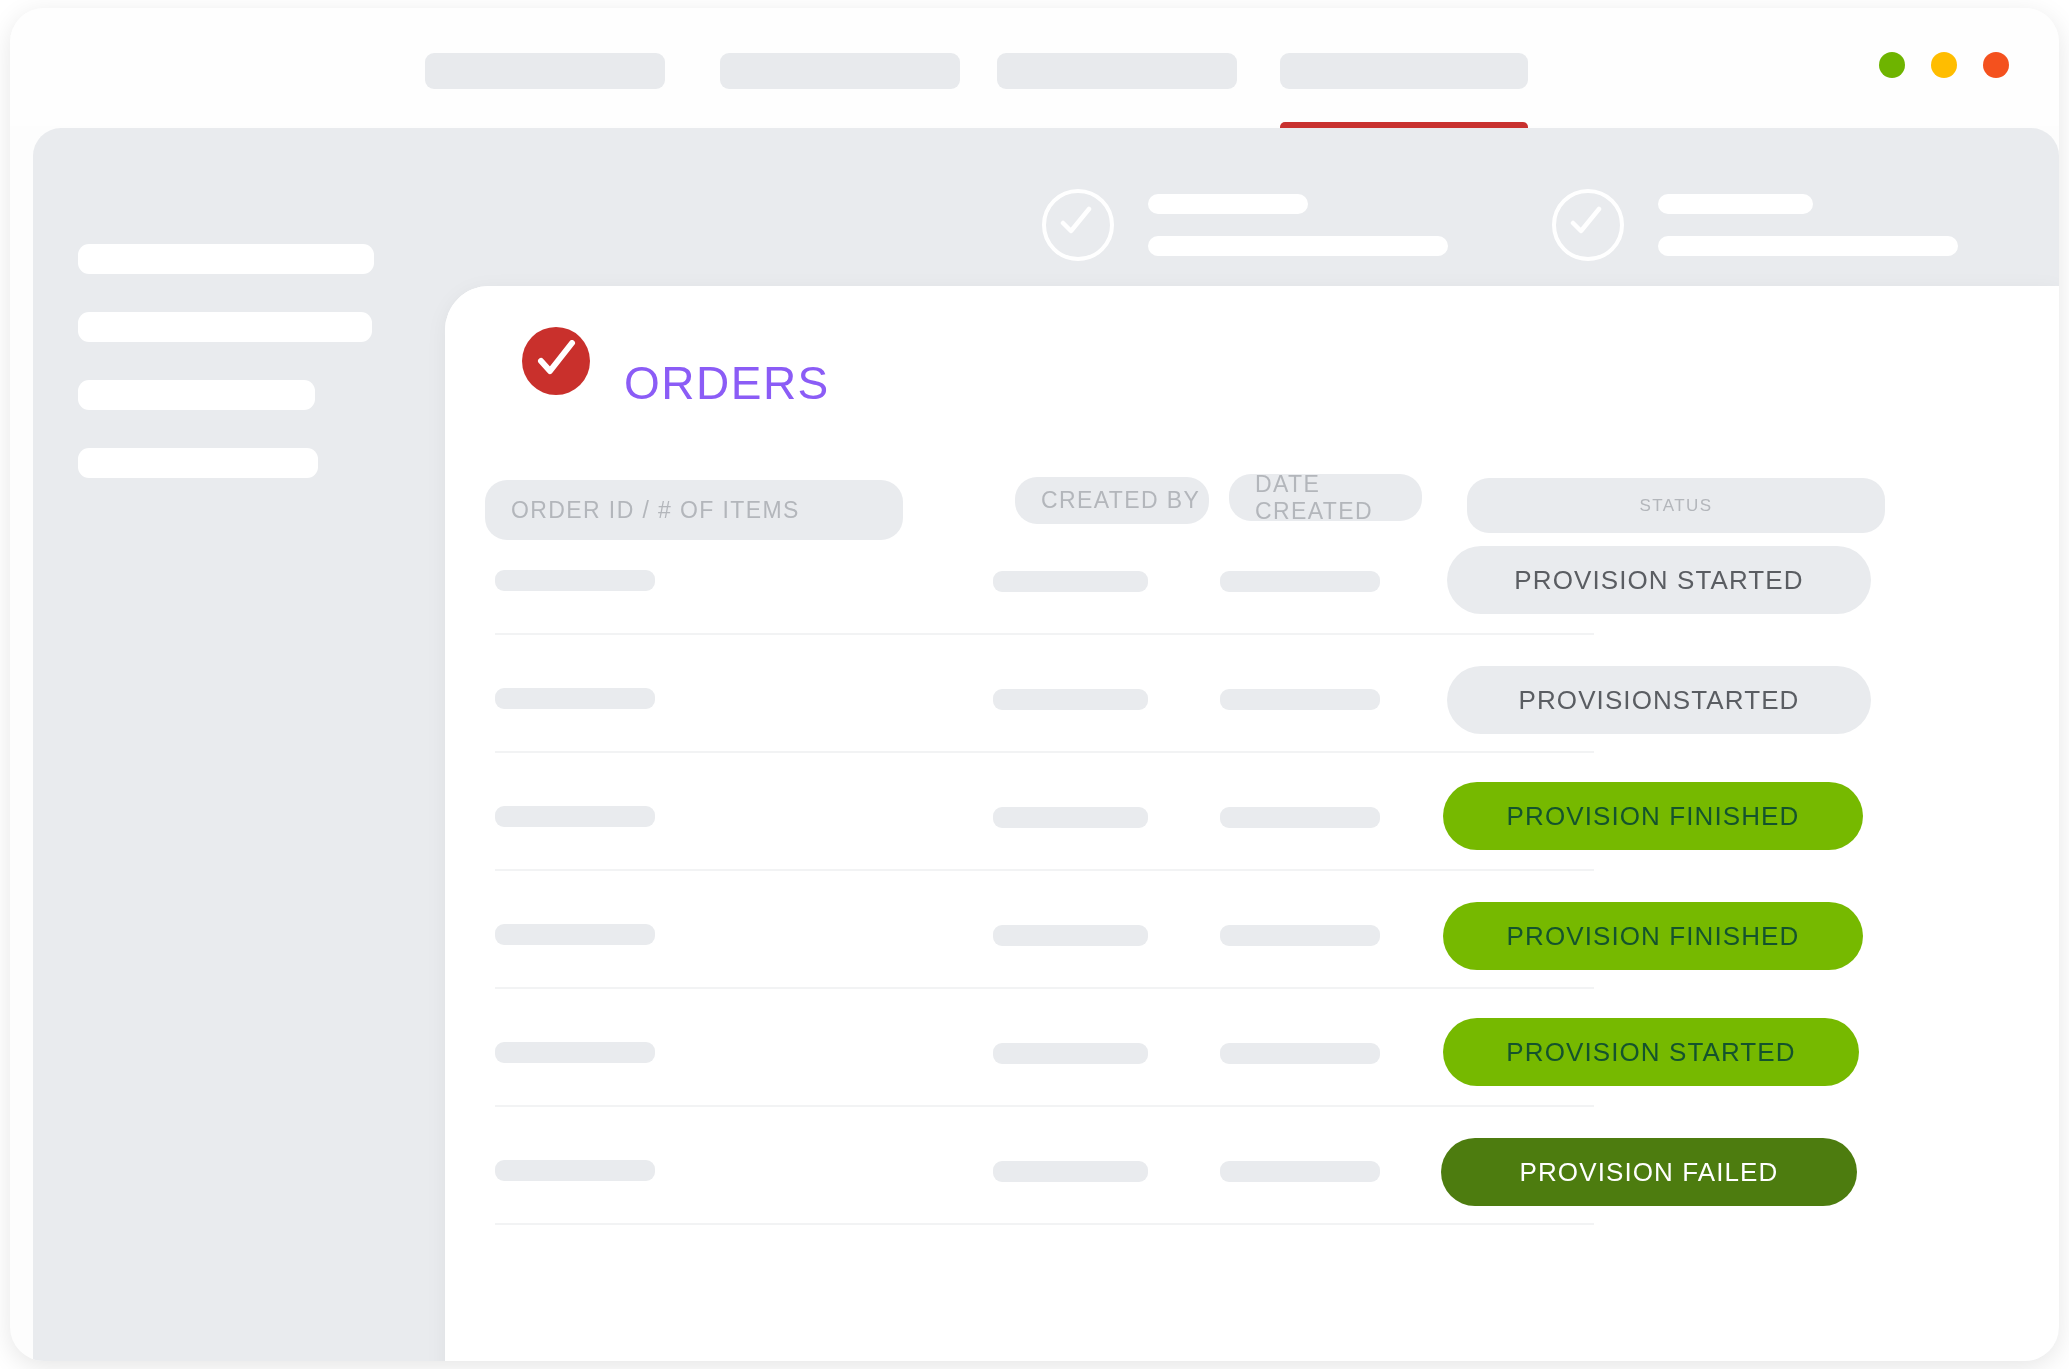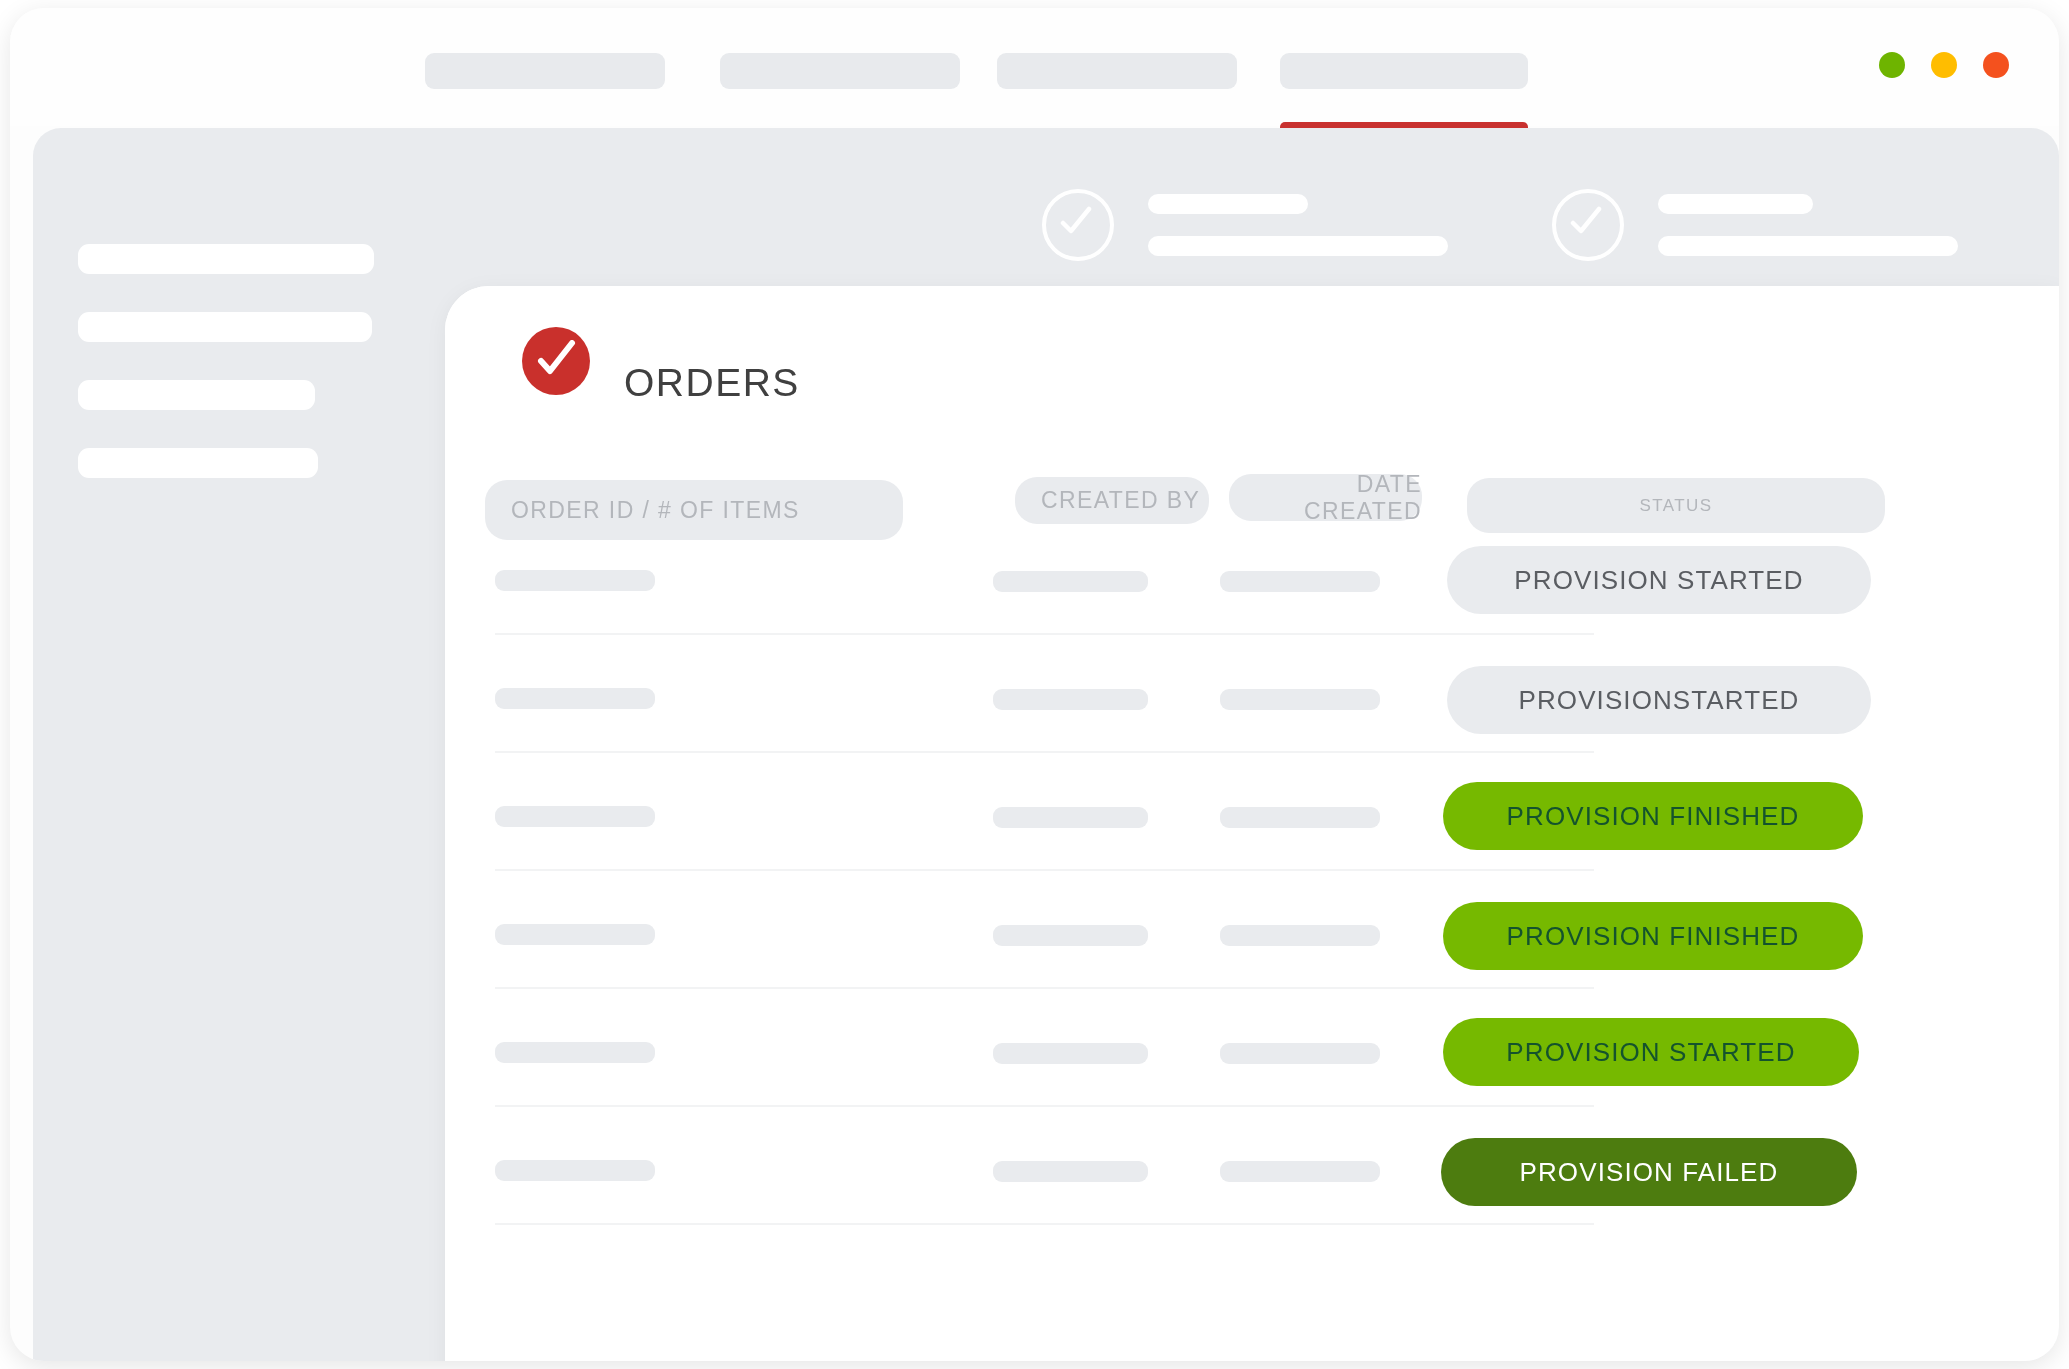--- a/index.html
+++ b/index.html
@@ -202,23 +202,23 @@
   }
   .check-filled .tick {
     position: absolute;
     left: 14px;
     top: 13px;
     width: 40px;
     height: 40px;
   }
   .active-tab-label {
     margin-left: 34px;
-    font-size: 39px;
+    font-size: 46px;
     letter-spacing: 1.5px;
-    color: #404040;
+    color: #8b5cf6;
     font-weight: 400;
     margin-top: 44px;
   }
 
   
   .table {
     position: absolute;
     left: 0;
     top: 150px;
     width: 1615px;
@@ -235,21 +235,21 @@
     color: #b3b6bb;
     font-size: 23px;
     letter-spacing: 1.4px;
     display: flex;
     align-items: center;
     padding-left: 26px;
     box-sizing: border-box;
   }
   .th.c0 { left: 40px;  top: 44px; width: 418px; height: 60px; }
   .th.c2 { left: 570px; top: 41px; width: 194px; height: 47px; }
-  .th.c3 { left: 784px; top: 38px; width: 193px; height: 47px; text-align: right; }
+  .th.c3 { left: 784px; top: 38px; width: 193px; height: 47px; }
   .th.c4 {
     left: 1022px; top: 42px; width: 418px; height: 55px;
     justify-content: center; padding-left: 0; font-size: 17px;
   }
 
   .table-body {
     position: relative;
     margin-top: 8px;
   }
   .row {

